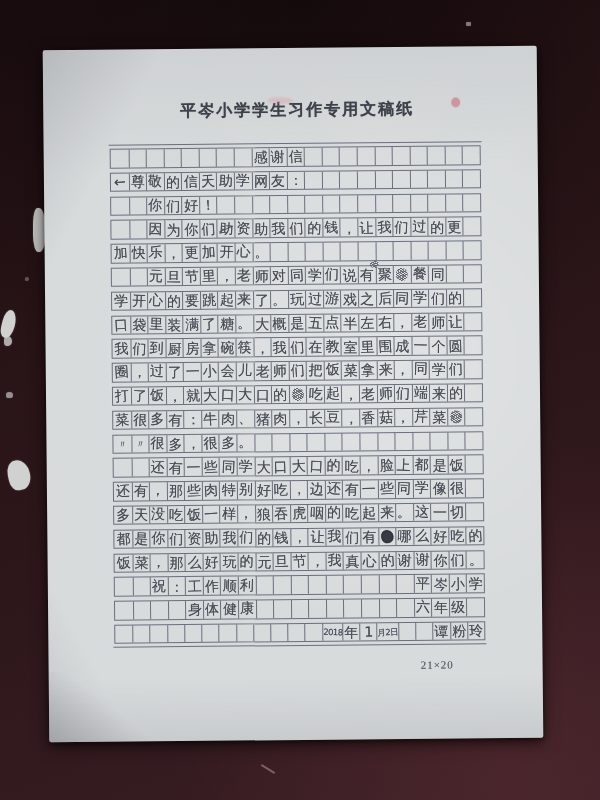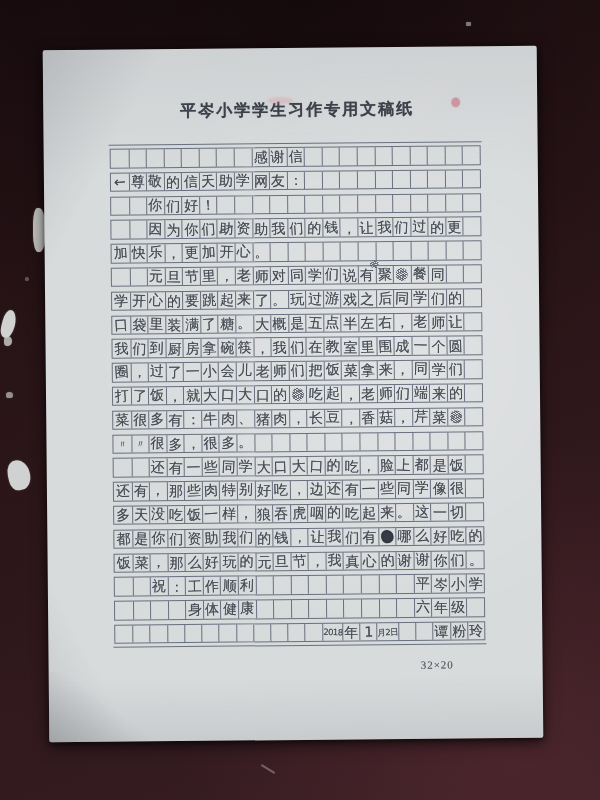--- a/index.html
+++ b/index.html
@@ -1228,14 +1228,14 @@
           <span class="hw r4">谭</span>
         </div>
         <div class="grid-cell">
           <span class="hw r2">粉</span>
         </div>
         <div class="grid-cell">
           <span class="hw r0">玲</span>
         </div>
       </div>
     </div>
-  <div class="spec-label">32×20</div>
+  <div class="spec-label">21×20</div>
 </div>
 
 </body></html>

